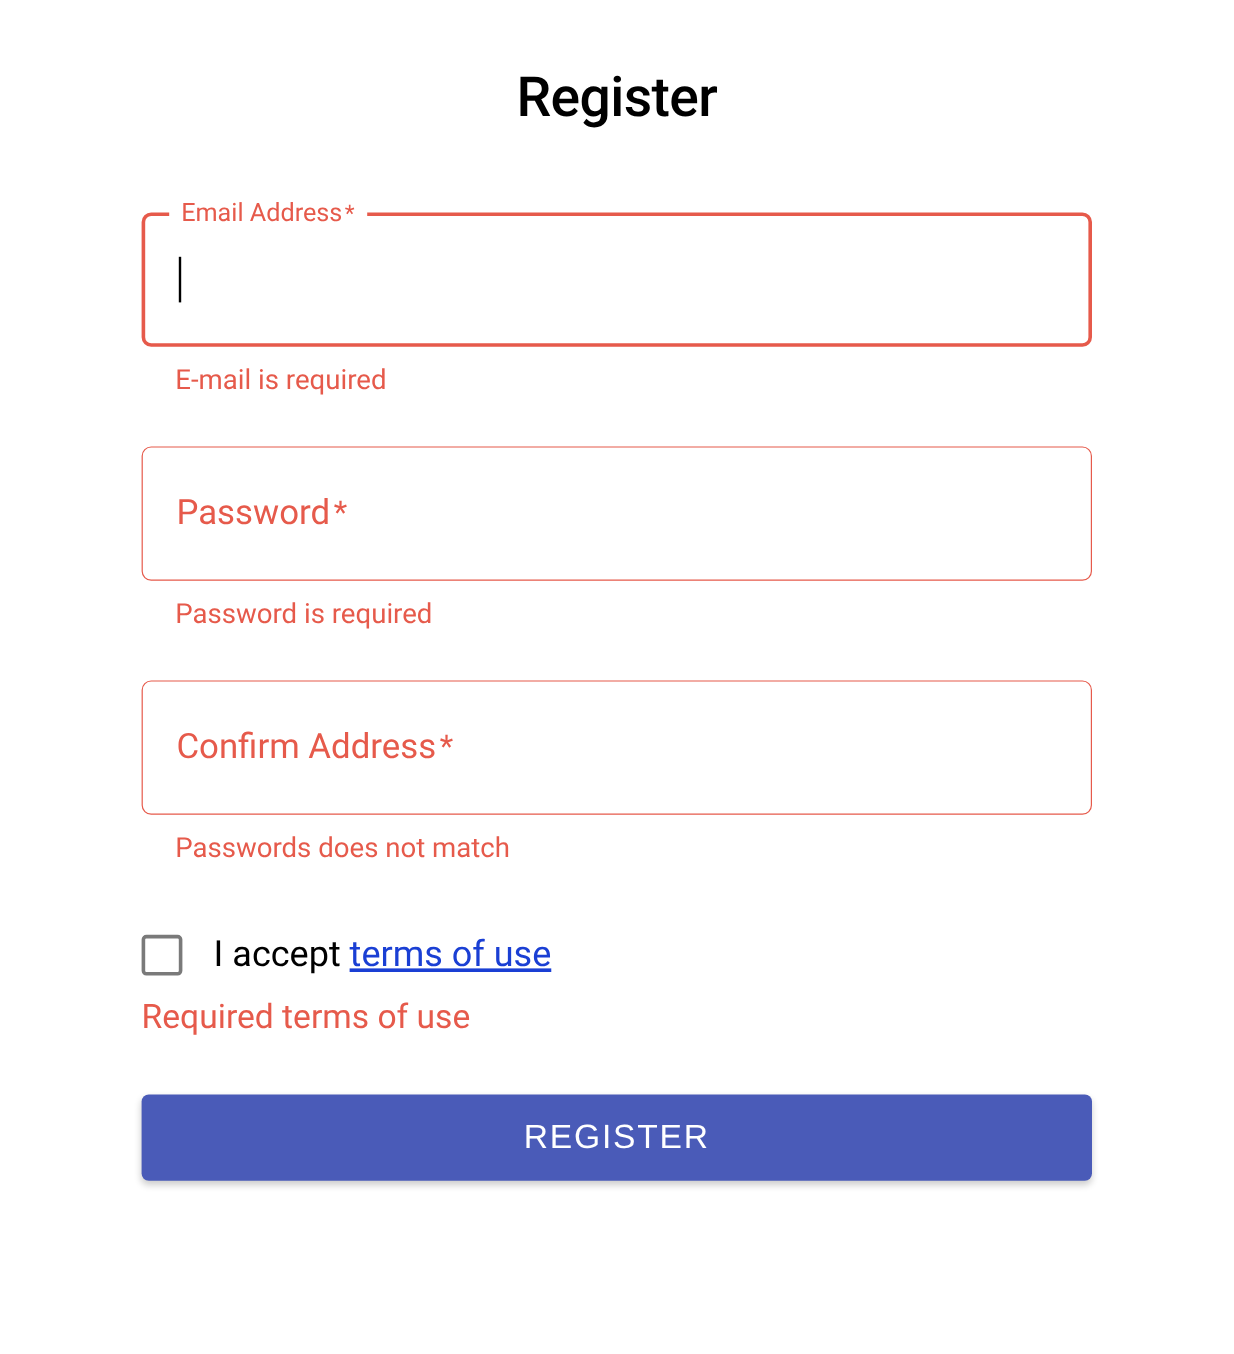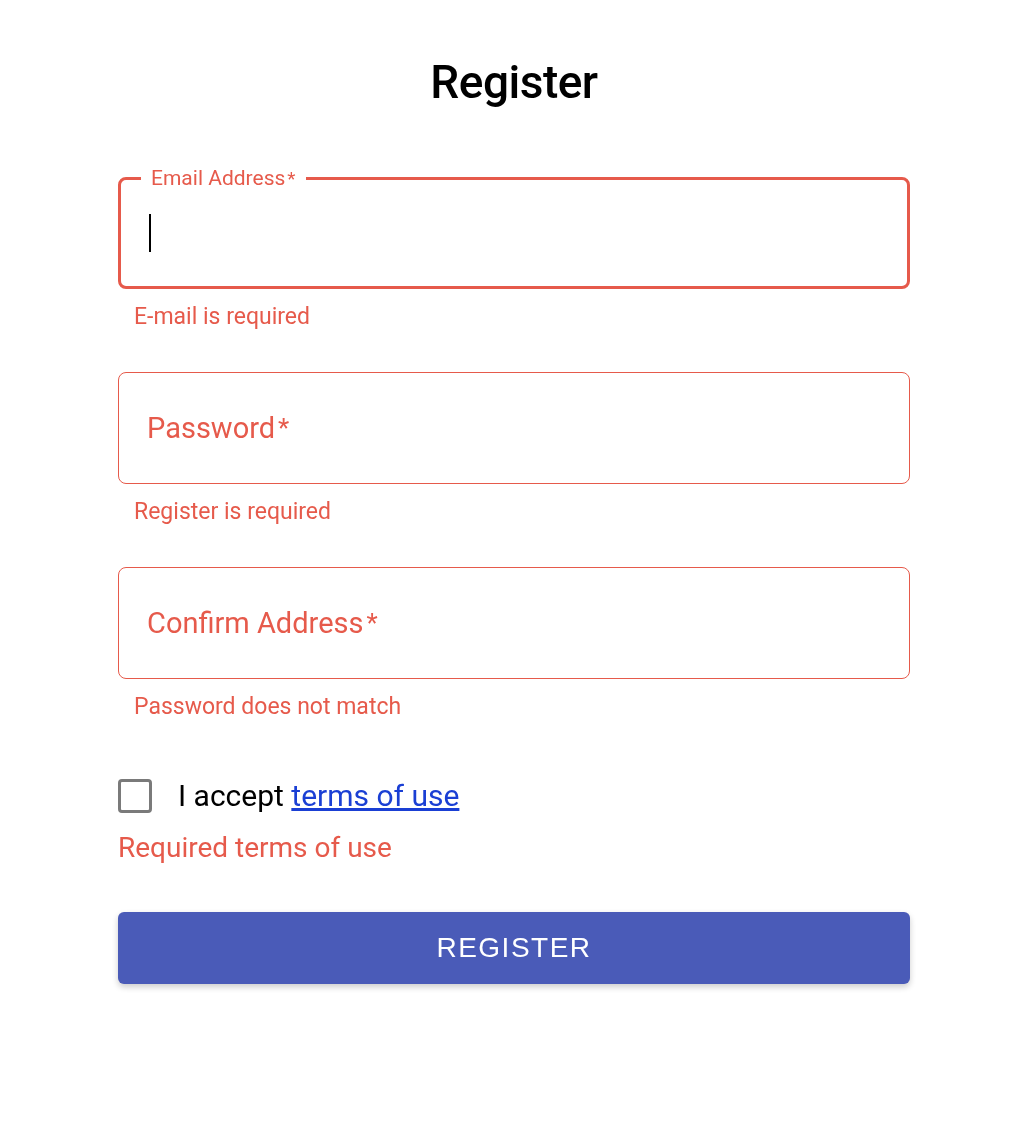--- a/index.html
+++ b/index.html
@@ -75,21 +75,21 @@
       font-size: 29px;
       width: 100%;
       height: 100%;
       background: transparent;
       color: #000;
     }
     .field-error {
       color: #e65a4b;
       font-size: 23px;
       margin-top: 14px;
-      margin-left: 16px;
+      margin-left: 28px;
       font-weight: 400;
     }
     .checkbox-row {
       display: flex;
       align-items: center;
       margin-top: 58px;
       margin-bottom: 18px;
     }
     .checkbox-box {
       width: 34px;
@@ -154,32 +154,32 @@
   </div>
 
   
   <div class="field-wrapper">
     <div class="field-box">
       <span class="field-label-inside">
         <span>Password</span><span class="asterisk">*</span>
       </span>
       <input type="password" class="field-input" style="position: absolute; opacity: 0; pointer-events: none;" value="">
     </div>
-    <div class="field-error">Register is required</div>
+    <div class="field-error">Password is required</div>
   </div>
 
   
   <div class="field-wrapper">
     <div class="field-box">
       <span class="field-label-inside">
         <span>Confirm Address</span><span class="asterisk">*</span>
       </span>
       <input type="password" class="field-input" style="position: absolute; opacity: 0; pointer-events: none;" value="">
     </div>
-    <div class="field-error">Password does not match</div>
+    <div class="field-error">Passwords does not match</div>
   </div>
 
   
   <div class="checkbox-row">
     <div class="checkbox-box"></div>
     <div class="checkbox-label">
       <span>I accept </span><a class="terms-link">terms of use</a>
     </div>
   </div>
   <div class="checkbox-error">Required terms of use</div>

